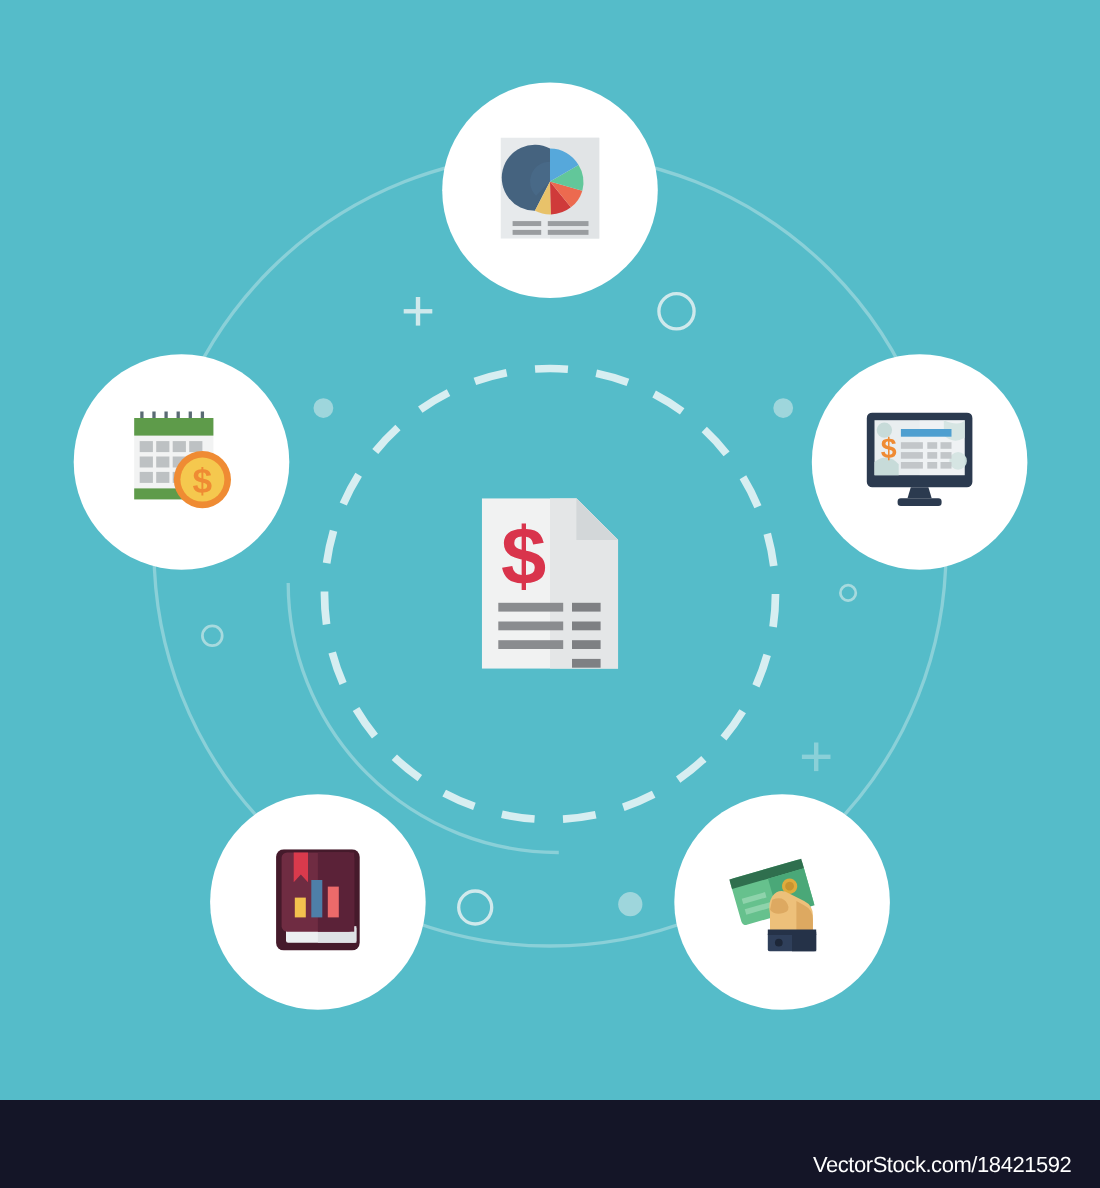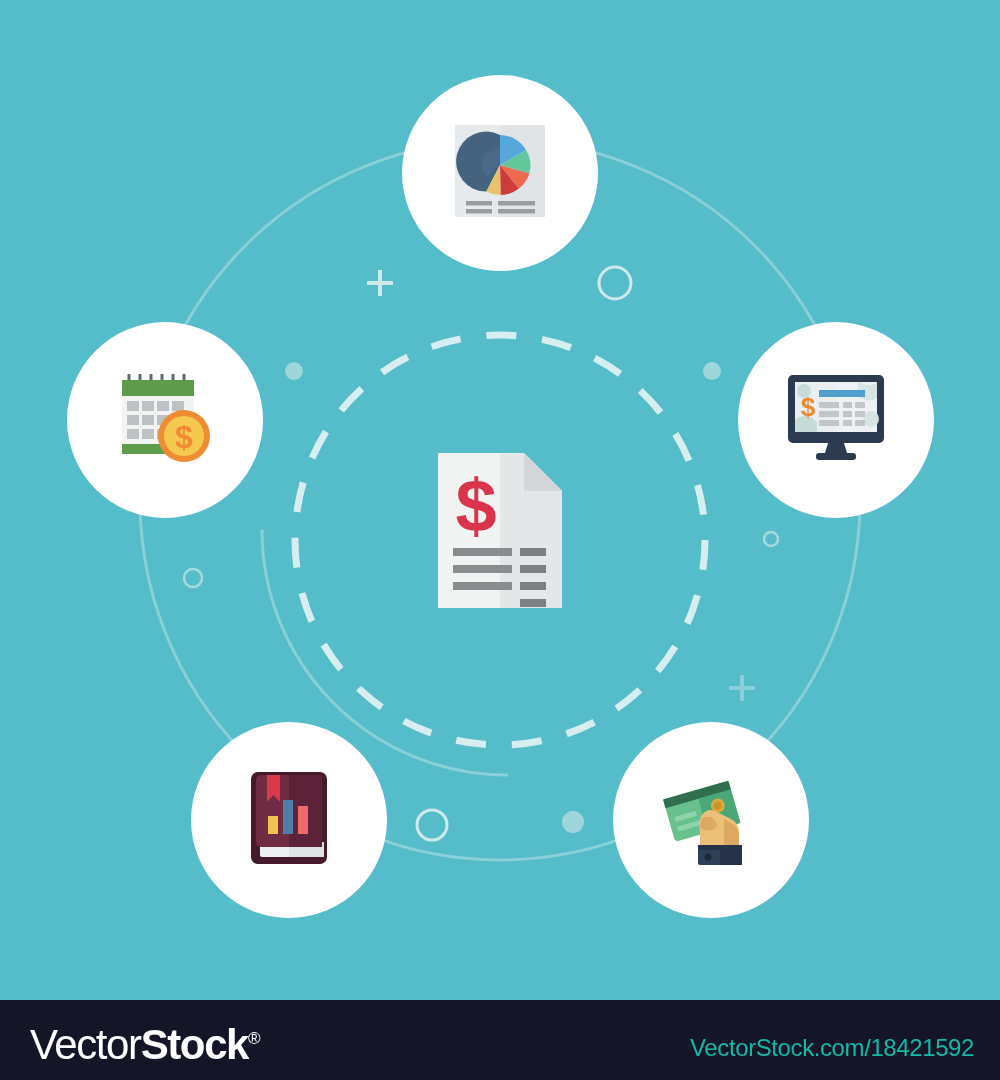--- a/index.html
+++ b/index.html
@@ -45,23 +45,23 @@
     position:absolute; left:30px; top:18px;
     font-size:42px; line-height:42px;
     color:#ffffff;
     letter-spacing:-1.4px;
     white-space:nowrap;
   }
   #logo .vec { font-weight:400; }
   #logo .stk { font-weight:700; }
   #logo .reg { font-size:17px; vertical-align:super; font-weight:400; }
   #url {
-    position:absolute; right:26px; top:36px;
-    font-size:24px; line-height:24px;
-    color:#14b8a6;
+    position:absolute; right:26px; top:47px;
+    font-size:20px; line-height:24px;
+    color:#ffffff;
     white-space:nowrap;
     letter-spacing:-0.4px;
   }
 </style>
 </head>
 <body>
 
 <div id="stage">
 
   <div id="canvas">
@@ -276,17 +276,16 @@
           <rect x="58" y="76" width="22" height="18" fill="#253248"></rect>
           <rect x="36" y="74" width="44" height="5" fill="#253248"></rect>
           <circle cx="46" cy="86" r="3.5" fill="#1d2738"></circle>
         </svg>
       </div>
     </div>
 
   </div>
 
   <div id="footer">
-    <div id="logo"><span class="vec">Vector</span><span class="stk">Stock</span><span class="reg">®</span></div>
     <div id="url">VectorStock.com/18421592</div>
   </div>
 
 </div>
 
 </body></html>

